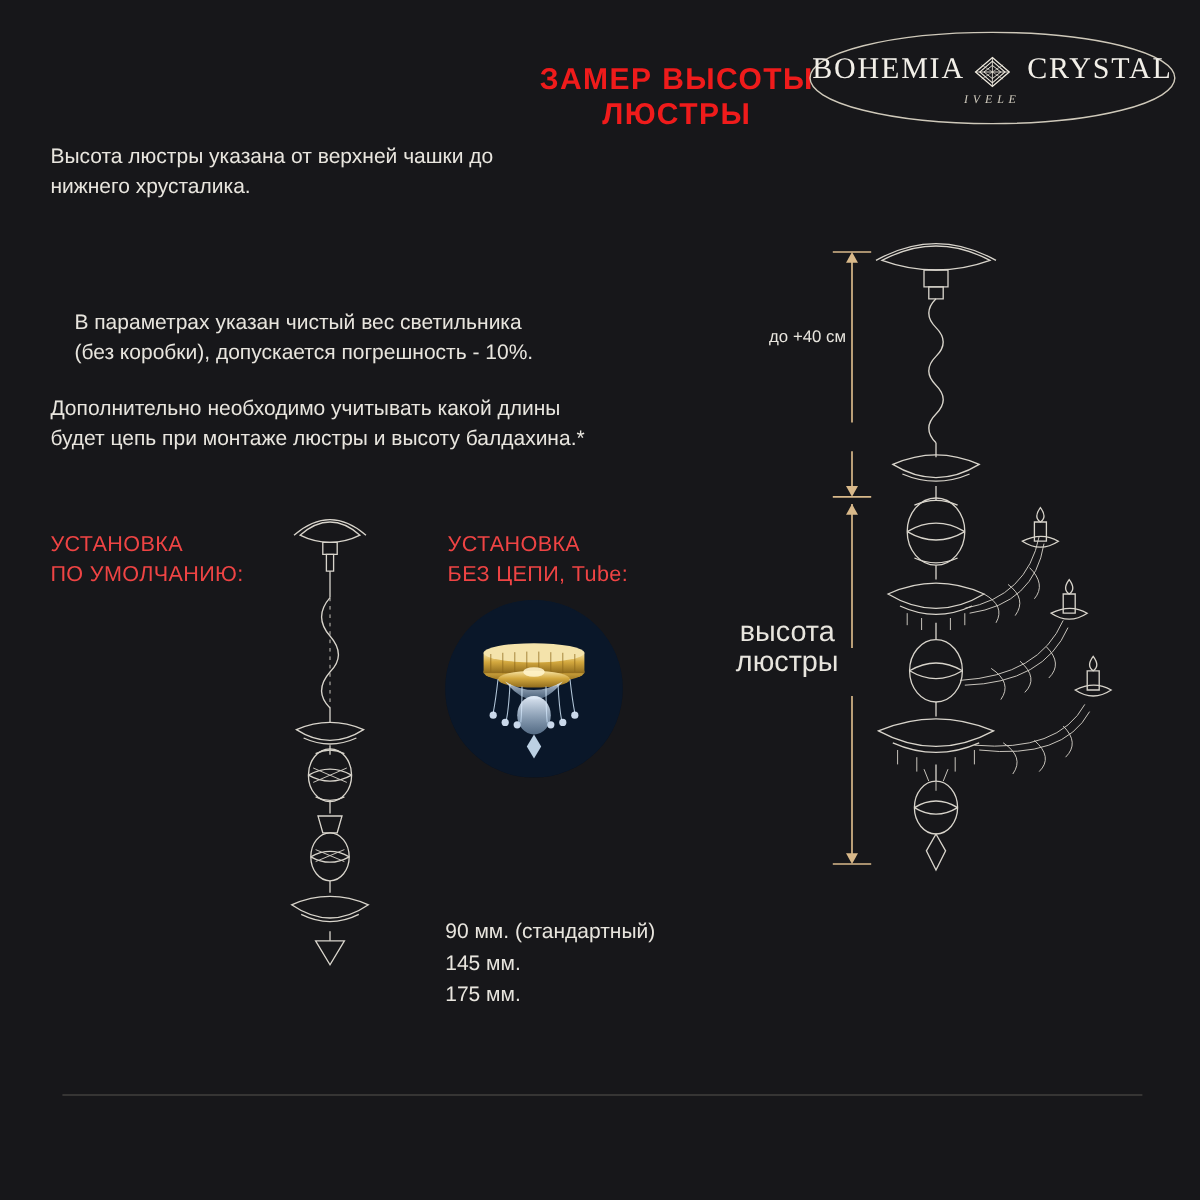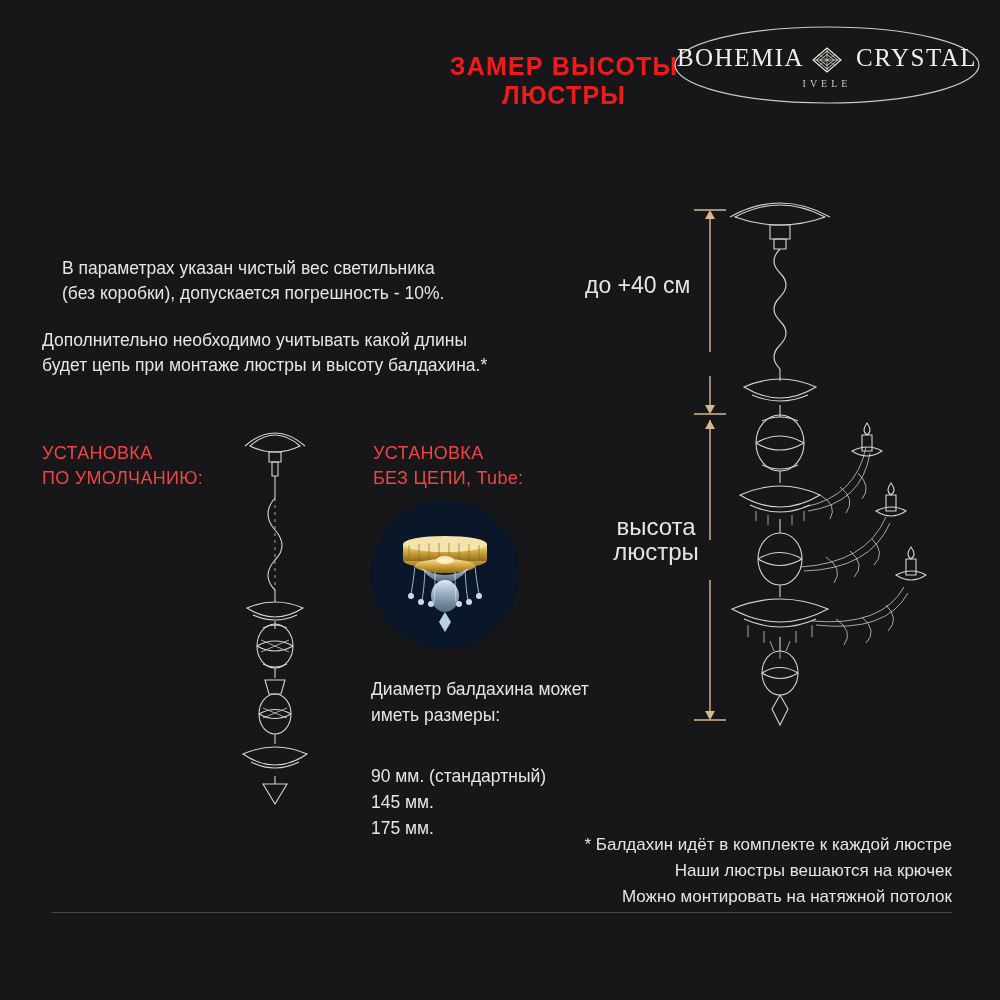--- a/index.html
+++ b/index.html
@@ -62,20 +62,21 @@
   .logo-sub {
     position: absolute;
     left: 0;
     top: 54px;
     width: 310px;
     text-align: center;
     font-family: "Liberation Serif", serif;
     font-size: 10px;
     letter-spacing: 4px;
     color: #cfcabd;
+    font-style: italic;
   }
   .logo-diamond {
     position: absolute;
     left: 137px;
     top: 22px;
     width: 36px;
     height: 28px;
   }
 
   
@@ -113,22 +114,22 @@
     font-size: 24px;
     line-height: 25px;
     color: #e8e5de;
     white-space: pre-line;
   }
   .cap-upto {
     position: absolute;
     left: 585px;
     top: 272px;
     width: 120px;
-    text-align: left;
-    font-size: 23px;
+    text-align: right;
+    font-size: 14px;
     color: #e8e5de;
   }
 
   
   .photo-bubble {
     position: absolute;
     left: 371px;
     top: 500px;
     width: 148px;
     height: 148px;
@@ -201,20 +202,22 @@
       <path d="M18 8.5 L25 14 L18 19.5 L11 14 Z" fill="none" stroke="#efeade" stroke-width="0.8"></path>
       <path d="M4 14 L32 14 M18 2 L18 26" stroke="#efeade" stroke-width="0.7"></path>
       <path d="M9 8 L27 20 M27 8 L9 20" stroke="#efeade" stroke-width="0.5"></path>
     </svg>
     <div class="logo-text">
       <span>BOHEMIA</span><span class="gap"></span><span>CRYSTAL</span>
     </div>
     <div class="logo-sub">IVELE</div>
   </div>
 
+  <div class="para p1">Высота люстры указана от верхней чашки до
+нижнего хрусталика.</div>
   <div class="para p3">В параметрах указан чистый вес светильника
 (без коробки), допускается погрешность - 10%.</div>
   <div class="para p4">Дополнительно необходимо учитывать какой длины
 будет цепь при монтаже люстры и высоту балдахина.*</div>
 
   <div class="cap cap-default">УСТАНОВКА
 ПО УМОЛЧАНИЮ:</div>
   <div class="cap cap-nochain">УСТАНОВКА
 БЕЗ ЦЕПИ, Tube:</div>
 
@@ -282,22 +285,20 @@
         <circle cx="88" cy="104" r="3"></circle>
           <circle cx="98" cy="102" r="3"></circle>
           <circle cx="108" cy="96" r="3"></circle>
       </g>
       <ellipse cx="74" cy="96" rx="14" ry="16" fill="url(#glass)"></ellipse>
       <path d="M74 112 l6 10 -6 10 -6 -10 z" fill="#cfe4f7" opacity="0.9"></path>
       <ellipse cx="74" cy="60" rx="9" ry="4" fill="#fff3c9" opacity="0.9"></ellipse>
     </svg>
   </div>
 
-  <div class="diam-block">Диаметр балдахина может
-иметь размеры:</div>
   <div class="diam-list">90 мм. (стандартный)
 145 мм.
 175 мм.</div>
 
   <svg style="position:absolute;left:690px;top:200px;width:40px;height:540px" viewBox="0 0 40 540">
     <g class="dim">
       <path d="M4 214 h32 M4 10 h32 M4 520 h32"></path>
       <path d="M20 16 v136"></path>
       <path d="M20 176 v32"></path>
       <path d="M20 220 v120"></path>
@@ -377,17 +378,14 @@
       <path d="M211 352 q6 8 0 12 q-6 -4 0 -12 z"></path>
     </g>
 
     <g class="lamp-thin">
       <path d="M80 456 v8 M70 446 l4 10 M90 446 l-4 10"></path>
       <path d="M56 316 v10 M68 320 v10 M92 320 v10 M104 316 v10"></path>
       <path d="M48 430 v12 M64 436 v12 M96 436 v12 M112 430 v12"></path>
     </g>
   </svg>
 
-  <div class="footnotes">* Балдахин идёт в комплекте к каждой люстре
-Наши люстры вешаются на крючек
-Можно монтировать на натяжной потолок</div>
   <div class="rule"></div>
 </div>
 
 </body></html>

